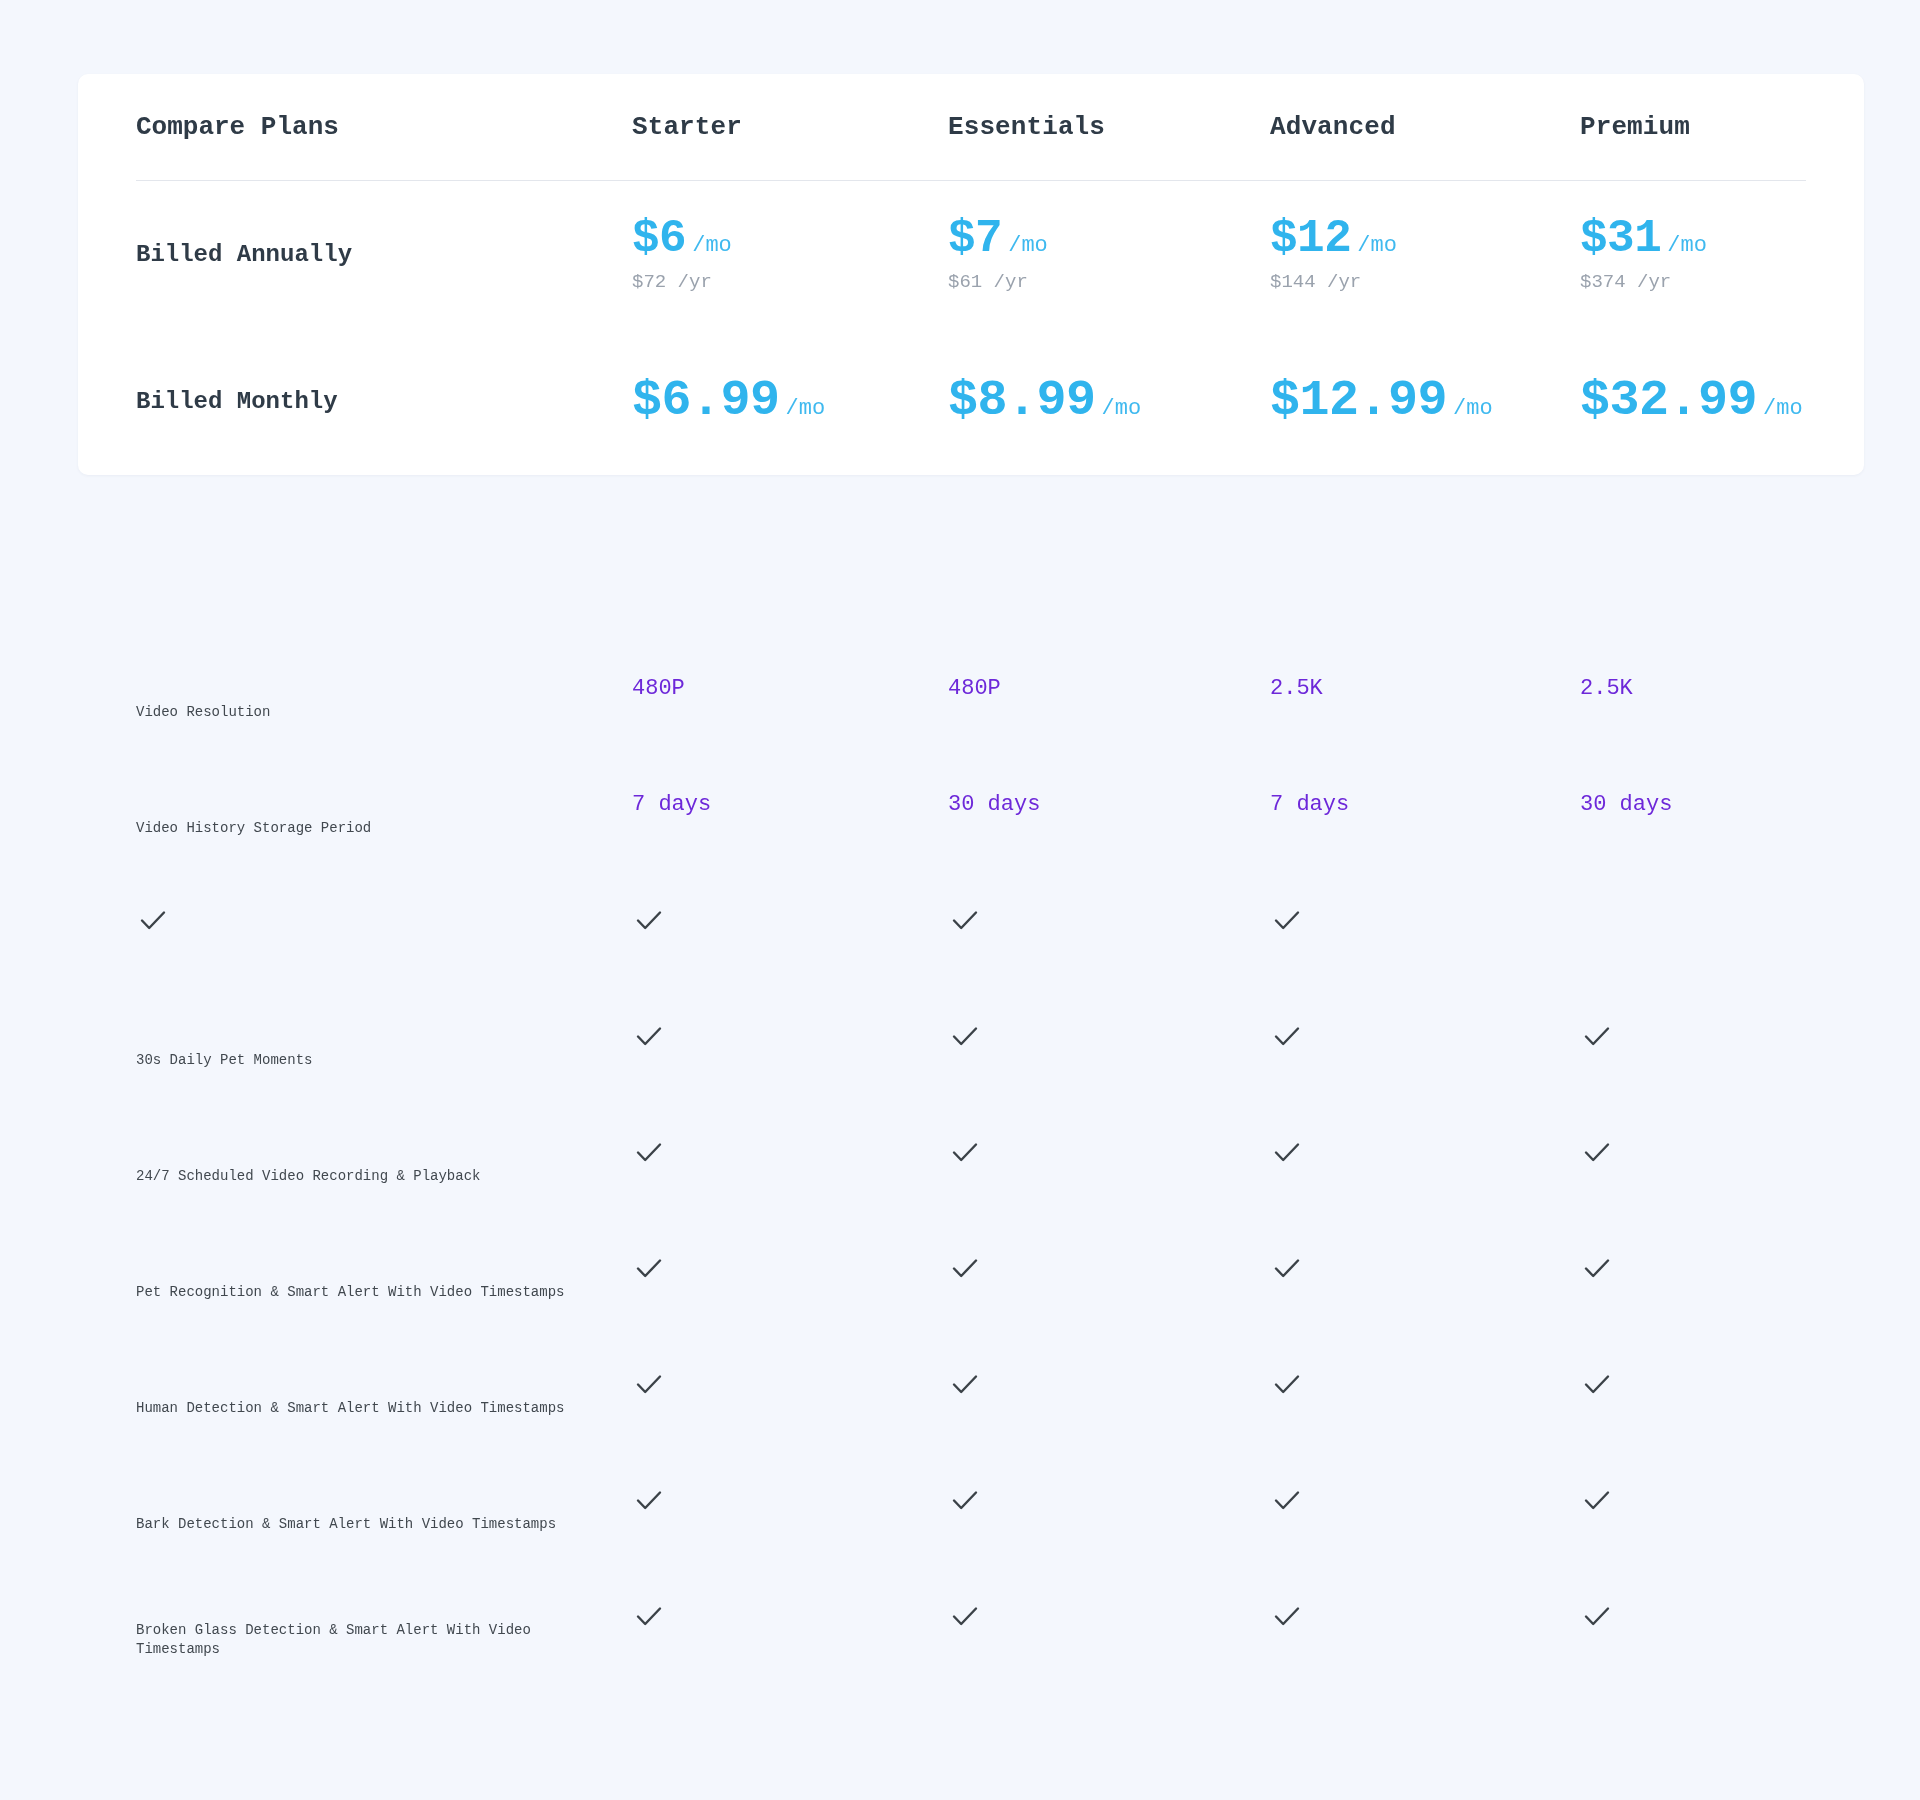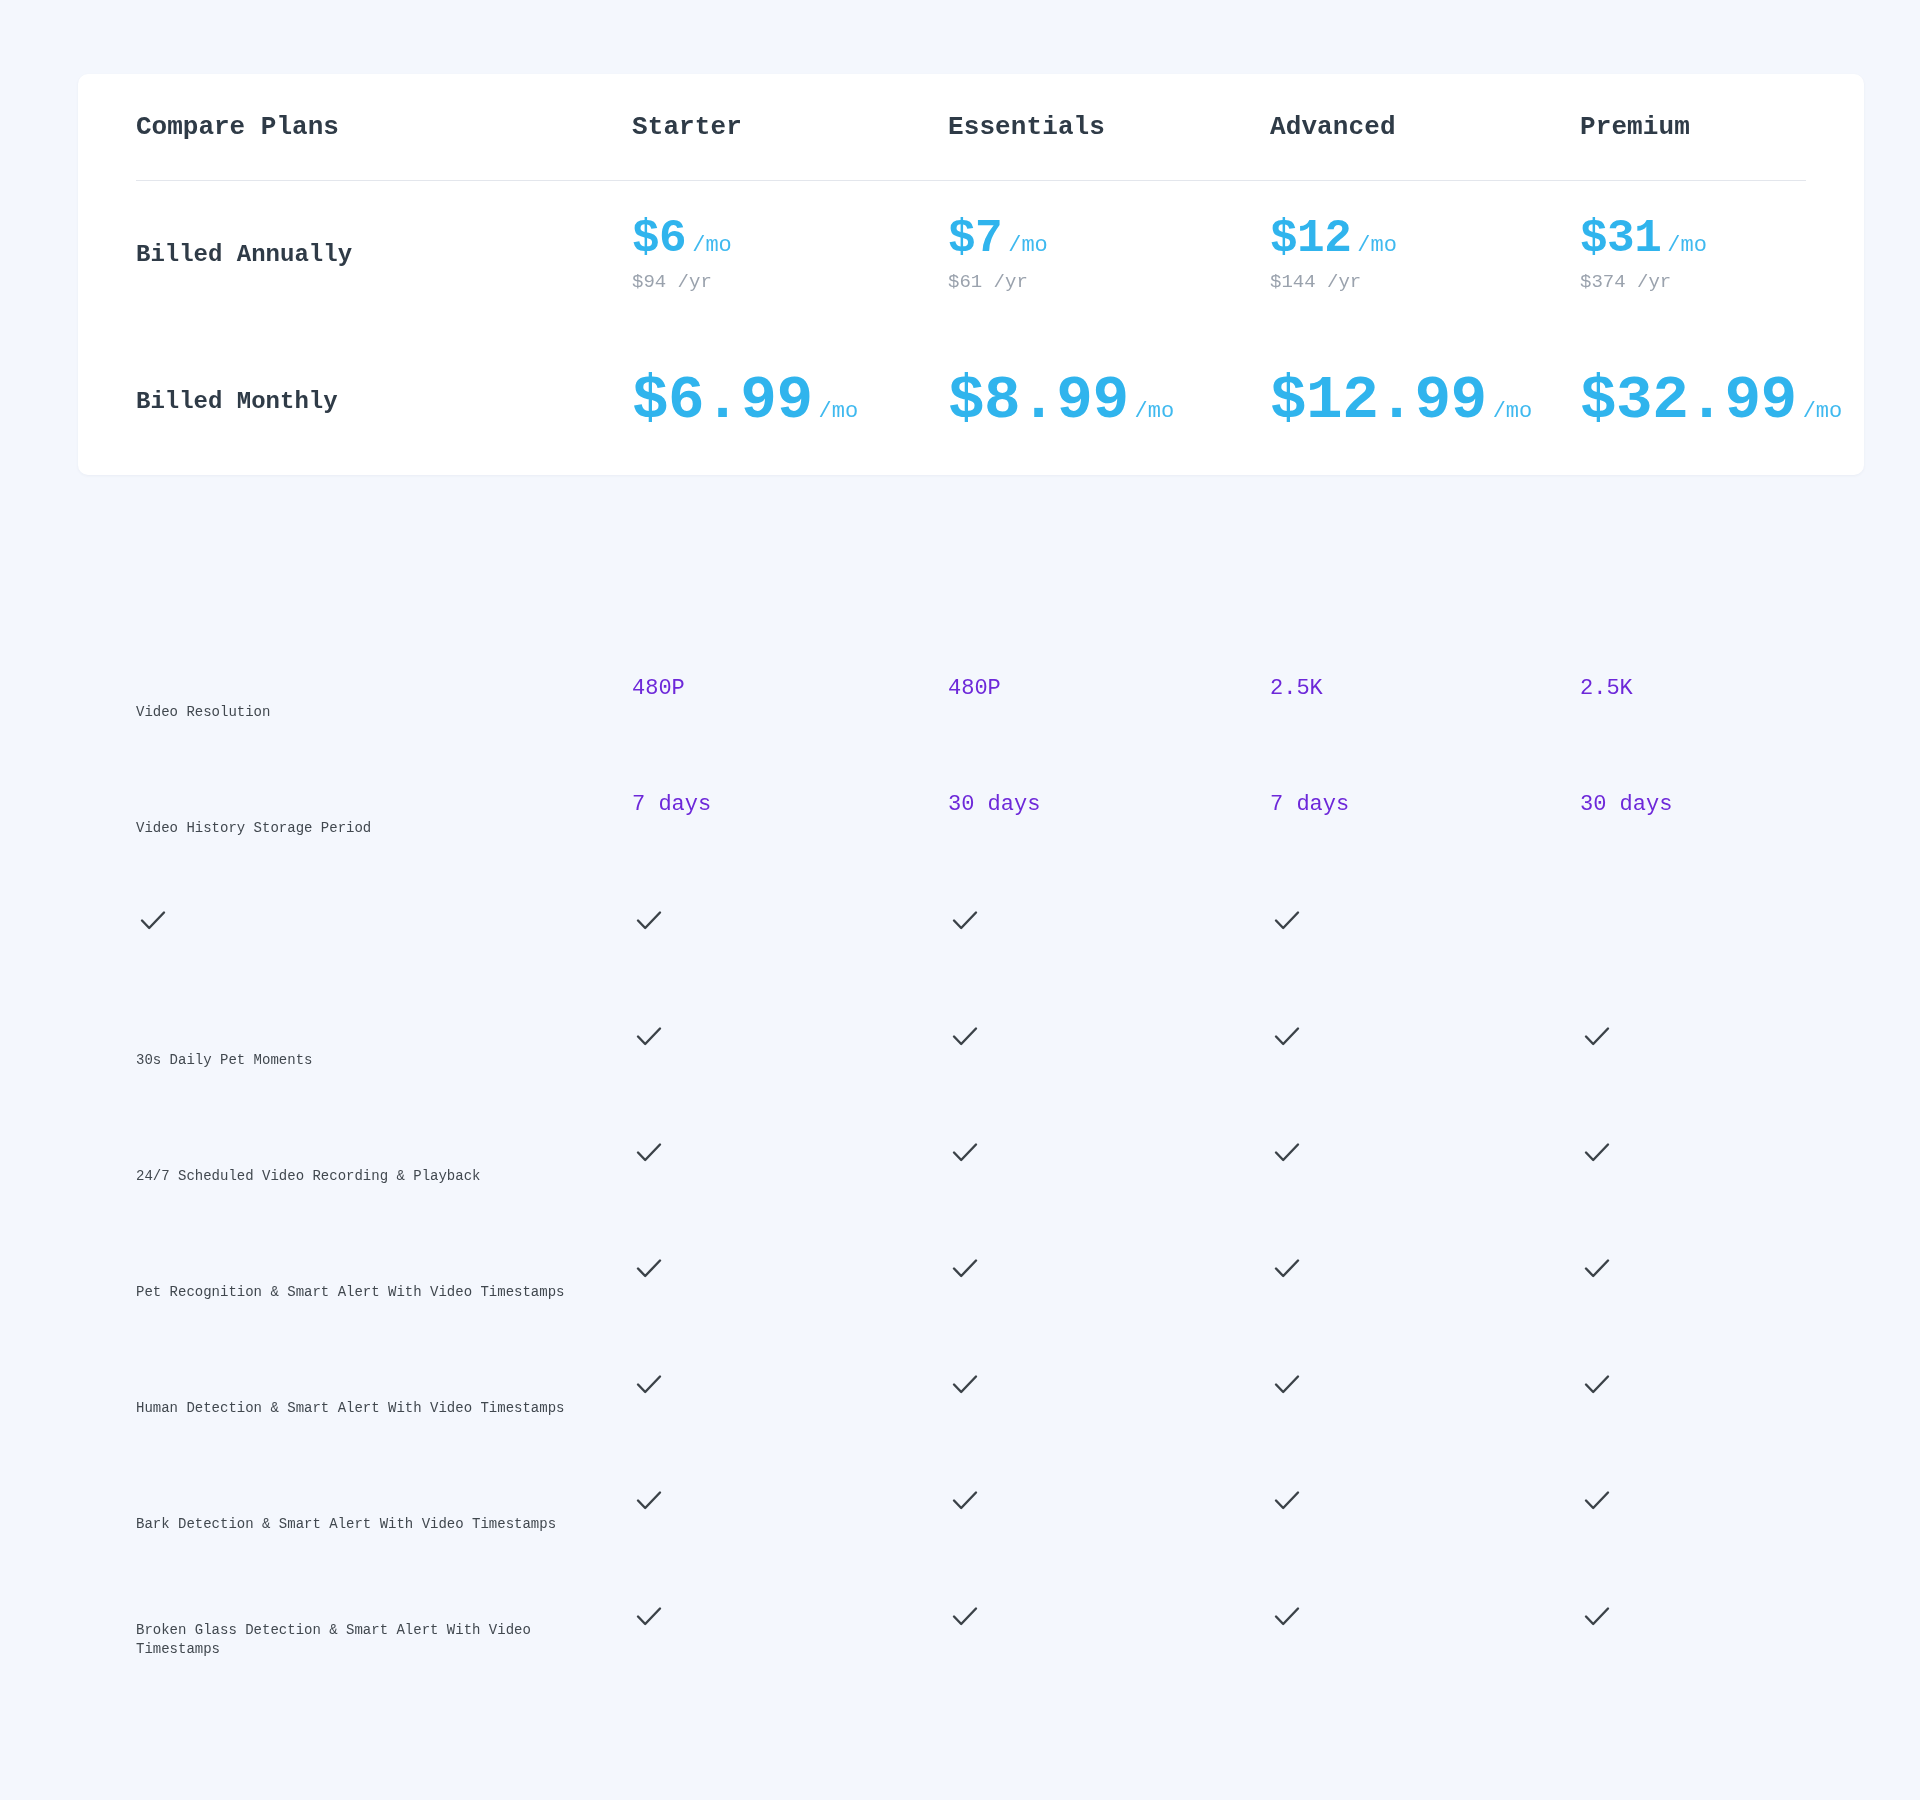--- a/index.html
+++ b/index.html
@@ -77,21 +77,21 @@
     align-items: baseline;
   }
   .price-amount {
     font-size: 46px;
     font-weight: bold;
     color: #30b4ed;
     line-height: 1.05;
     letter-spacing: -0.5px;
   }
   .price-amount.big {
-    font-size: 61px;
+    font-size: 50px;
   }
   .price-per {
     font-size: 22px;
     color: #3fb9ef;
     margin-left: 6px;
   }
   .price-year {
     font-size: 19px;
     color: #9aa2ad;
     margin-top: 7px;
@@ -145,21 +145,21 @@
     <div class="divider"></div>
 
     <div class="card-inner grid-row bill-row">
       <div class="bill-label">Billed Annually</div>
 
       <div class="price-block">
         <div class="price-main">
           <span class="price-amount">$6</span>
           <span class="price-per">/mo</span>
         </div>
-        <div class="price-year">$94 /yr</div>
+        <div class="price-year">$72 /yr</div>
       </div>
 
       <div class="price-block">
         <div class="price-main">
           <span class="price-amount">$7</span>
           <span class="price-per">/mo</span>
         </div>
         <div class="price-year">$61 /yr</div>
       </div>
 

